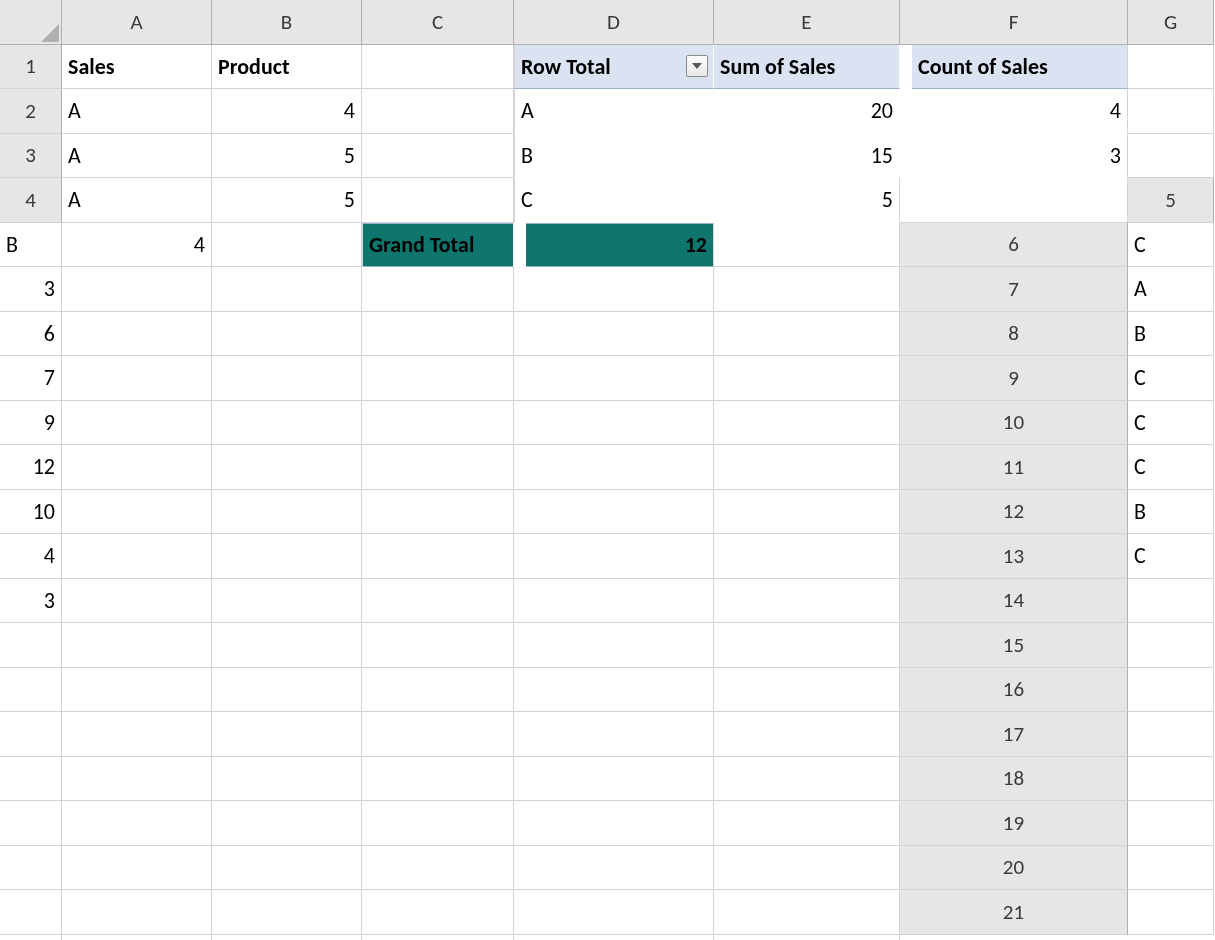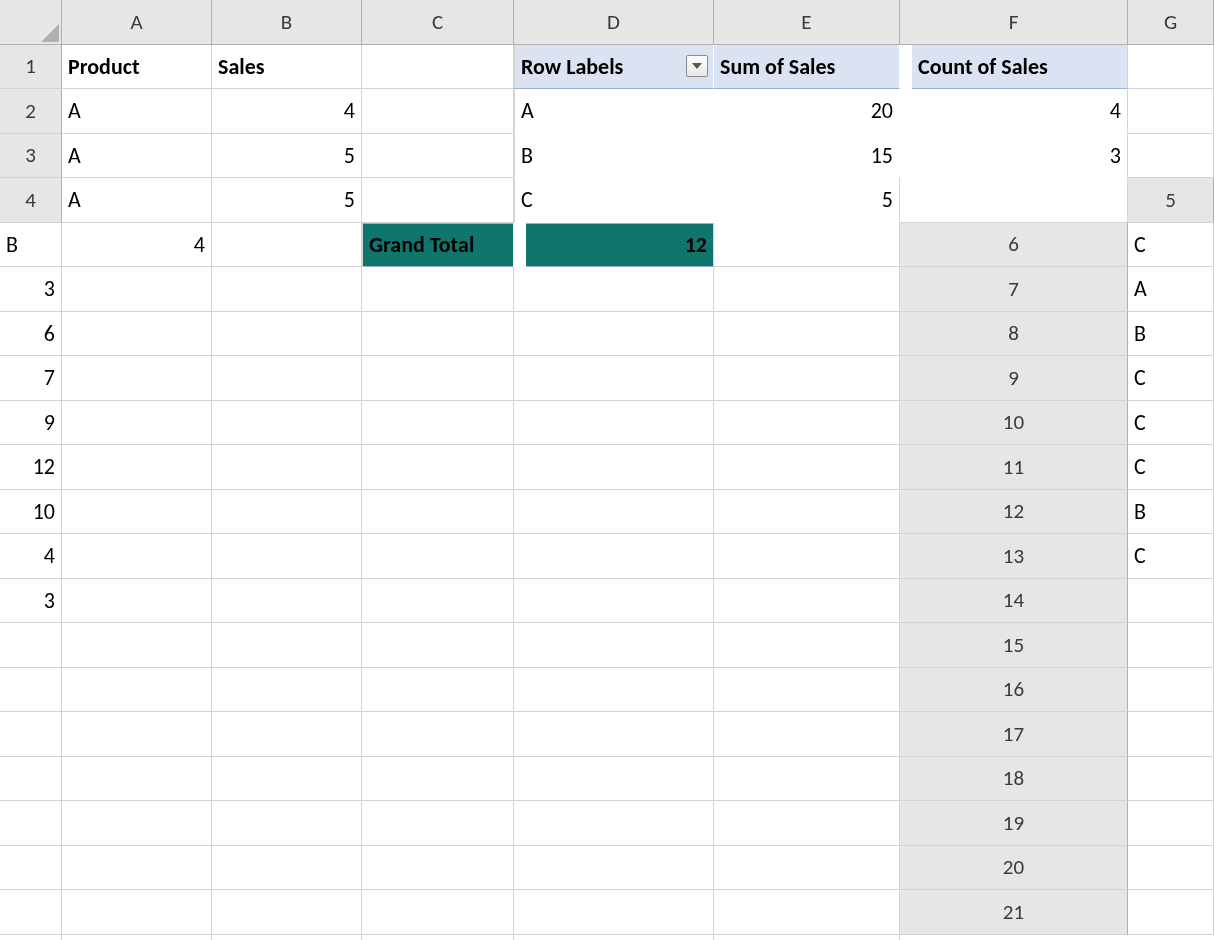--- a/index.html
+++ b/index.html
@@ -98,25 +98,25 @@
       </svg>
     </div>
     <div class="colhdr">A</div>
     <div class="colhdr">B</div>
     <div class="colhdr">C</div>
     <div class="colhdr">D</div>
     <div class="colhdr">E</div>
     <div class="colhdr">F</div>
     <div class="colhdr">G</div>
     <div class="rowhdr">1</div>
+    <div class="cell bold text">Sales</div>
     <div class="cell bold text">Product</div>
-    <div class="cell bold text">Sales</div>
     <div class="cell text"></div>
     <div class="cell pivot-hdr first-col text">
-      <span>Row Labels</span>
+      <span>Row Total</span>
       <div class="filter-btn">
         <svg width="10" height="6">
           <polygon points="0,0 10,0 5,6" fill="#555"></polygon>
         </svg>
       </div>
     </div>
     <div class="cell pivot-hdr text">Sum of Sales</div>
     <div class="cell pivot-hdr last-col text">Count of Sales</div>
     <div class="cell text"></div>
     <div class="rowhdr">2</div>

